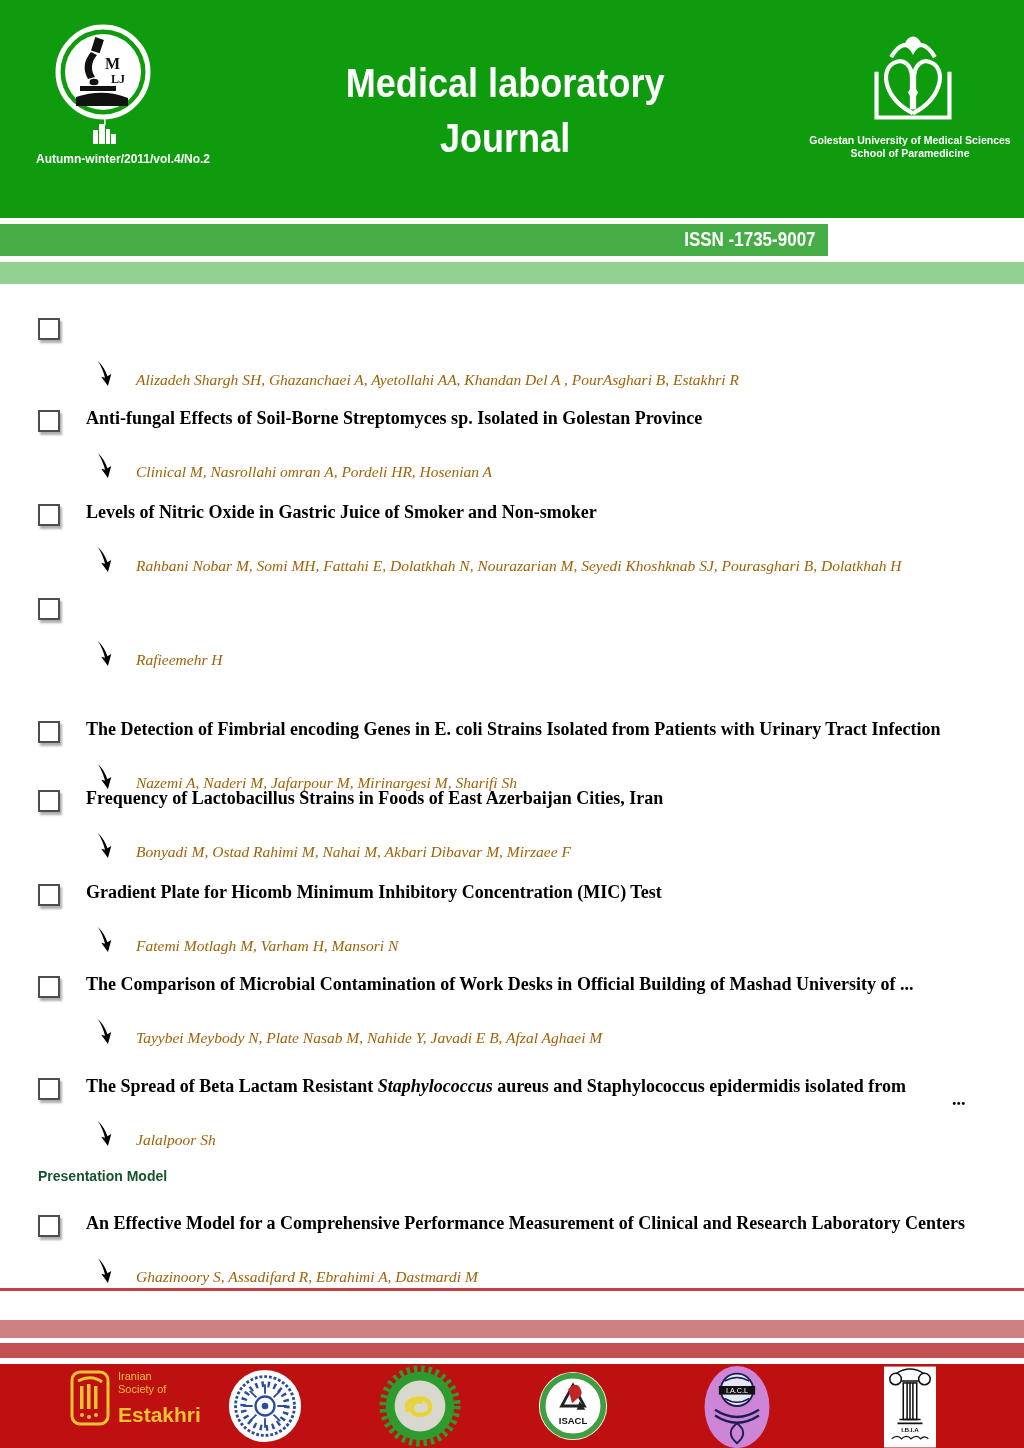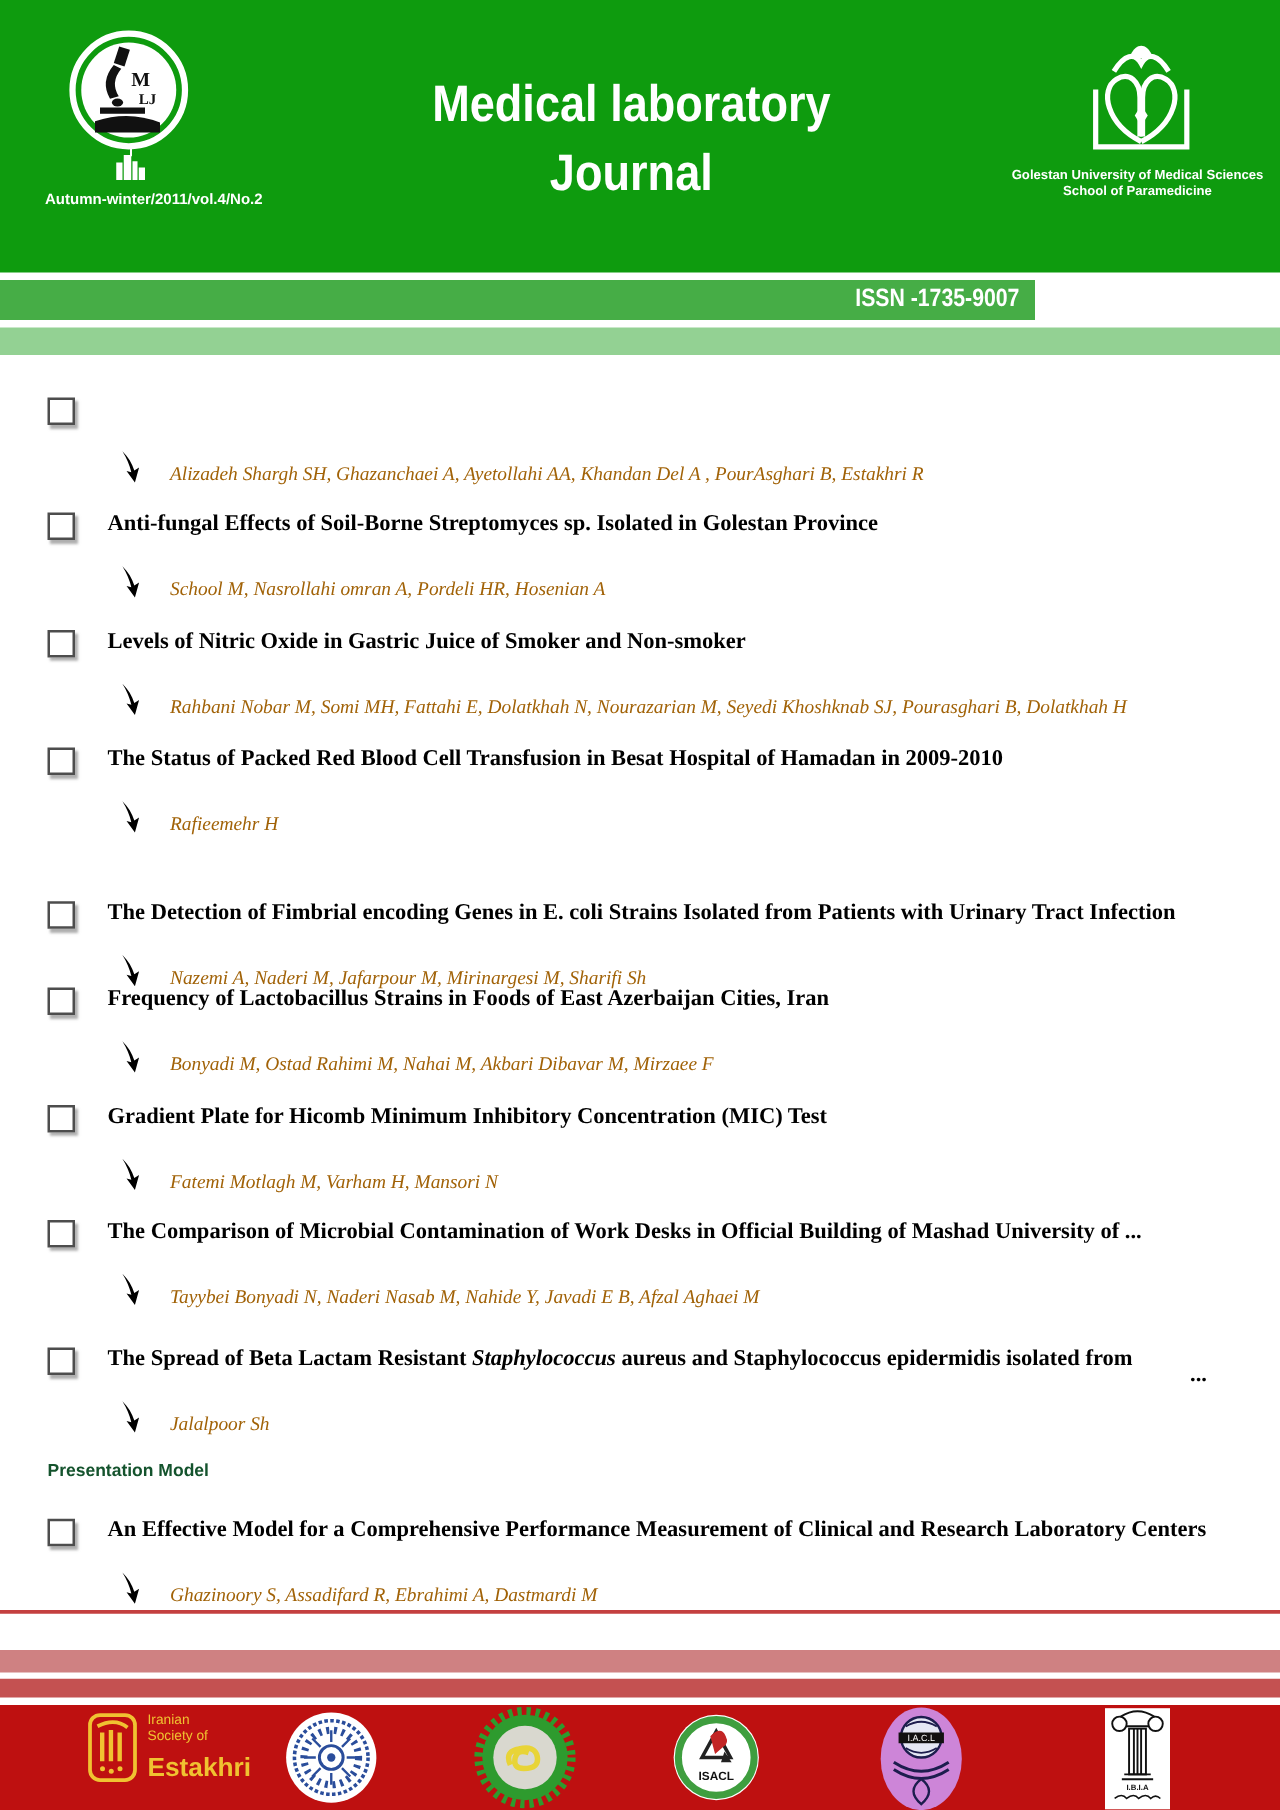--- a/index.html
+++ b/index.html
@@ -119,36 +119,35 @@
       <span class="authors">Alizadeh Shargh SH, Ghazanchaei A, Ayetollahi AA, Khandan Del A , PourAsghari B, Estakhri R</span>
     </div>
   </div>
       <div class="article" style="top: 410px;">
     <span class="checkbox"></span>
     <div class="title">Anti-fungal Effects of Soil-Borne Streptomyces sp. Isolated in Golestan Province</div>
     <div class="authors-row">
       <svg class="arrow" viewBox="0 0 22 28" width="21" height="27">
         <path d="M2,1 C7,6 10,11 12,17 L16,14.5 L12.5,27 L5.5,17.5 L9.5,18.5 C8,12.5 5.5,6.5 2,1 Z" fill="#000"></path>
       </svg>
-      <span class="authors">School M, Nasrollahi omran A, Pordeli HR, Hosenian A</span>
+      <span class="authors">Clinical M, Nasrollahi omran A, Pordeli HR, Hosenian A</span>
     </div>
   </div>
       <div class="article" style="top: 504px;">
     <span class="checkbox"></span>
     <div class="title">Levels of Nitric Oxide in Gastric Juice of Smoker and Non-smoker</div>
     <div class="authors-row">
       <svg class="arrow" viewBox="0 0 22 28" width="21" height="27">
         <path d="M2,1 C7,6 10,11 12,17 L16,14.5 L12.5,27 L5.5,17.5 L9.5,18.5 C8,12.5 5.5,6.5 2,1 Z" fill="#000"></path>
       </svg>
       <span class="authors">Rahbani Nobar M, Somi MH, Fattahi E, Dolatkhah N, Nourazarian M, Seyedi Khoshknab SJ, Pourasghari B, Dolatkhah H</span>
     </div>
   </div>
       <div class="article" style="top: 598px;">
     <span class="checkbox"></span>
-    <div class="title">The Status of Packed Red Blood Cell Transfusion in Besat Hospital of Hamadan in 2009-2010</div>
     <div class="authors-row">
       <svg class="arrow" viewBox="0 0 22 28" width="21" height="27">
         <path d="M2,1 C7,6 10,11 12,17 L16,14.5 L12.5,27 L5.5,17.5 L9.5,18.5 C8,12.5 5.5,6.5 2,1 Z" fill="#000"></path>
       </svg>
       <span class="authors">Rafieemehr H</span>
     </div>
   </div>
       <div class="article" style="top: 697px; margin-top: 24px;">
     <span class="checkbox"></span>
     <div class="title">The Detection of Fimbrial encoding Genes in E. coli Strains Isolated from Patients with Urinary Tract Infection</div>
@@ -179,21 +178,21 @@
       <span class="authors">Fatemi Motlagh M, Varham H, Mansori N</span>
     </div>
   </div>
       <div class="article" style="top: 976px;">
     <span class="checkbox"></span>
     <div class="title">The Comparison of Microbial Contamination of Work Desks in Official Building of Mashad University of ...</div>
     <div class="authors-row">
       <svg class="arrow" viewBox="0 0 22 28" width="21" height="27">
         <path d="M2,1 C7,6 10,11 12,17 L16,14.5 L12.5,27 L5.5,17.5 L9.5,18.5 C8,12.5 5.5,6.5 2,1 Z" fill="#000"></path>
       </svg>
-      <span class="authors">Tayybei Bonyadi N, Naderi Nasab M, Nahide Y, Javadi E B, Afzal Aghaei M</span>
+      <span class="authors">Tayybei Meybody N, Plate Nasab M, Nahide Y, Javadi E B, Afzal Aghaei M</span>
     </div>
   </div>
       <div class="article" style="top: 1078px;">
     <span class="checkbox"></span>
     <div class="title">The Spread of Beta Lactam Resistant <i>Staphylococcus</i> aureus and Staphylococcus epidermidis isolated from</div>
     <div class="authors-row">
       <svg class="arrow" viewBox="0 0 22 28" width="21" height="27">
         <path d="M2,1 C7,6 10,11 12,17 L16,14.5 L12.5,27 L5.5,17.5 L9.5,18.5 C8,12.5 5.5,6.5 2,1 Z" fill="#000"></path>
       </svg>
       <span class="authors">Jalalpoor Sh</span>

